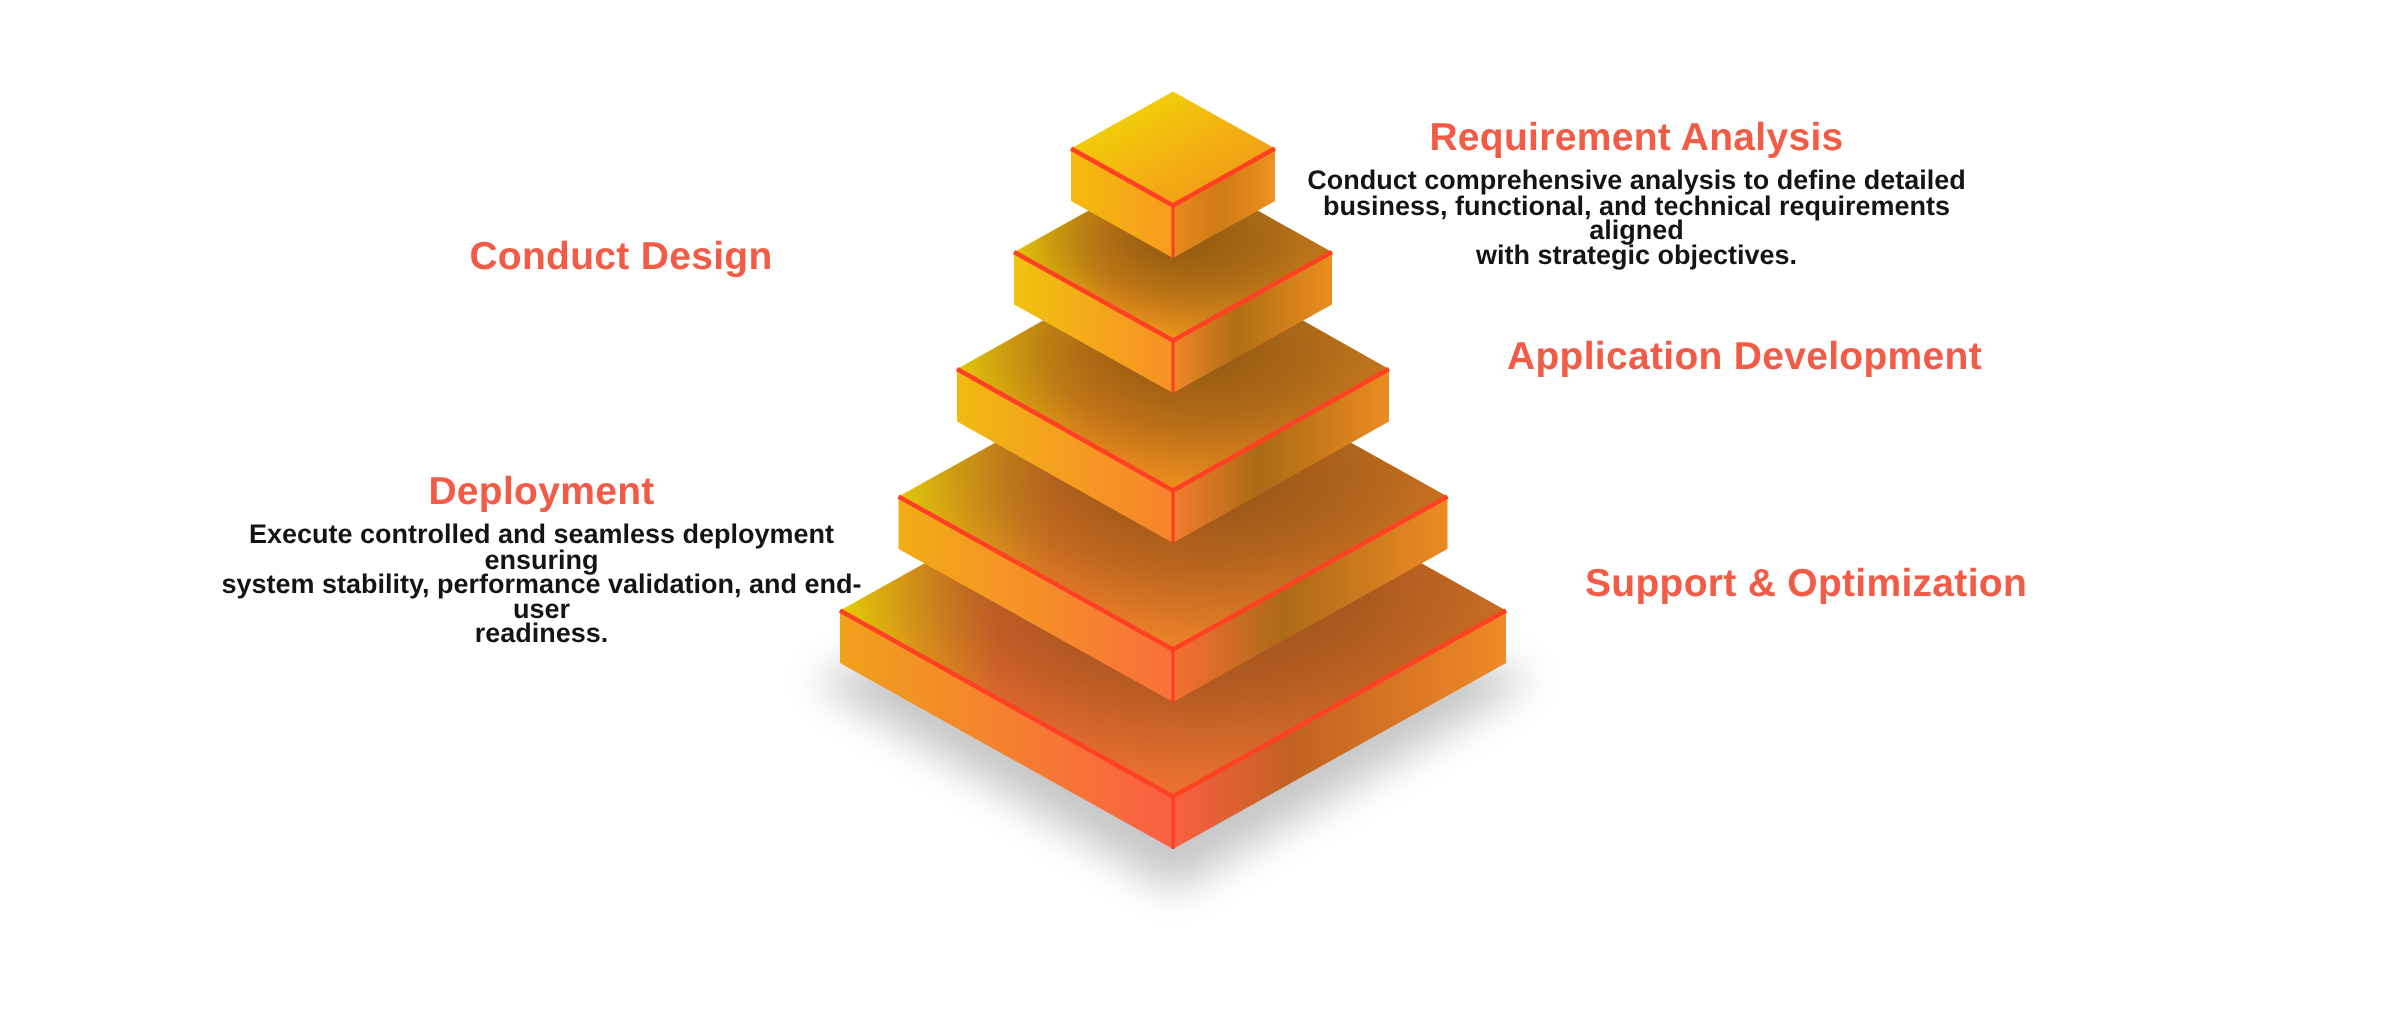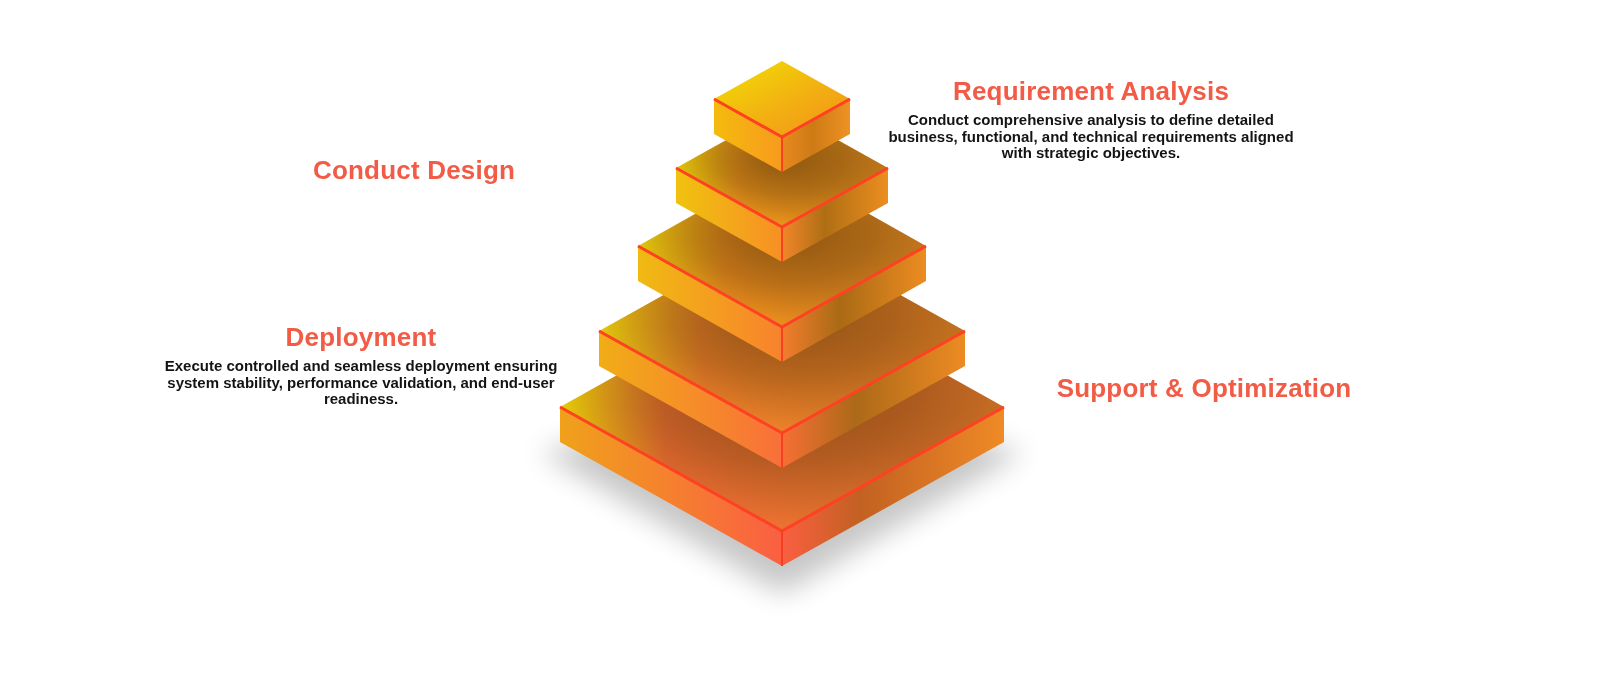--- a/index.html
+++ b/index.html
@@ -8,27 +8,27 @@
     position:relative; width:1600px; height:674px; overflow:hidden;
     background:#fff; font-family:"Liberation Sans", sans-serif;
   }
   .pyramid-svg { position:absolute; left:0; top:0; }
   .section { position:absolute; width:460px; text-align:center; }
   .section h2 {
     margin:0; font-size:26px; line-height:30px; font-weight:700;
     color:var(--accent); letter-spacing:0.2px;
   }
   .section p {
-    margin:6px 0 0; font-size:15px; line-height:16.5px; font-weight:700;
+    margin:6px 0 0; font-size:18px; line-height:16.5px; font-weight:700;
     color:var(--body-color); white-space:pre-line;
   }
   .sec-requirement { left:861px; top:76px; }
   .sec-solution    { left:184px; top:155px; }
   .sec-appdev      { left:933px; top:222px; }
-  .sec-deployment  { left:131px; top:322px; }
+  .sec-deployment  { left:131px; top:312px; }
   .sec-support     { left:974px; top:373px; }
 </style>
 </head>
 <body>
 
 <div class="canvas">
 
   <svg class="pyramid-svg" width="1600" height="674" viewBox="0 0 1600 674" aria-hidden="true">
     <defs>
       <filter id="blur" x="-40%" y="-40%" width="180%" height="180%">
@@ -167,20 +167,21 @@
     <p>Conduct comprehensive analysis to define detailed
 business, functional, and technical requirements aligned
 with strategic objectives.</p>
   </div>
 
   <div class="section sec-solution">
     <h2>Conduct Design</h2>
   </div>
 
   <div class="section sec-appdev">
+    <h2>Application Development</h2>
   </div>
 
   <div class="section sec-deployment">
     <h2>Deployment</h2>
     <p>Execute controlled and seamless deployment ensuring
 system stability, performance validation, and end-user
 readiness.</p>
   </div>
 
   <div class="section sec-support">

